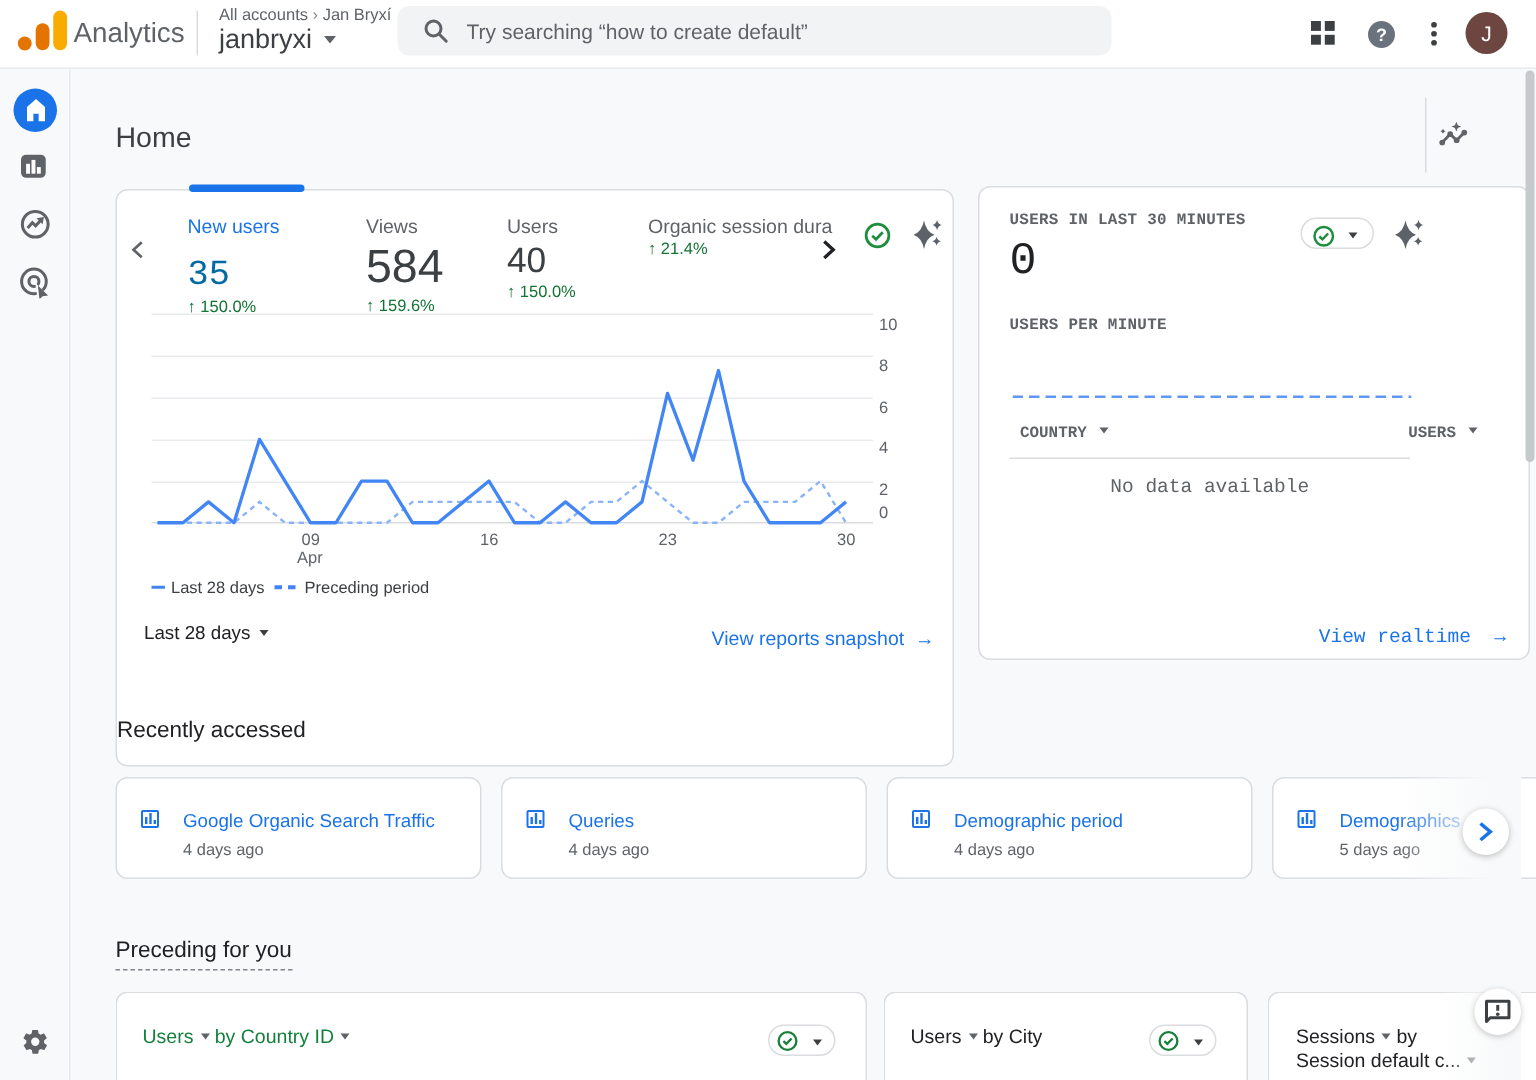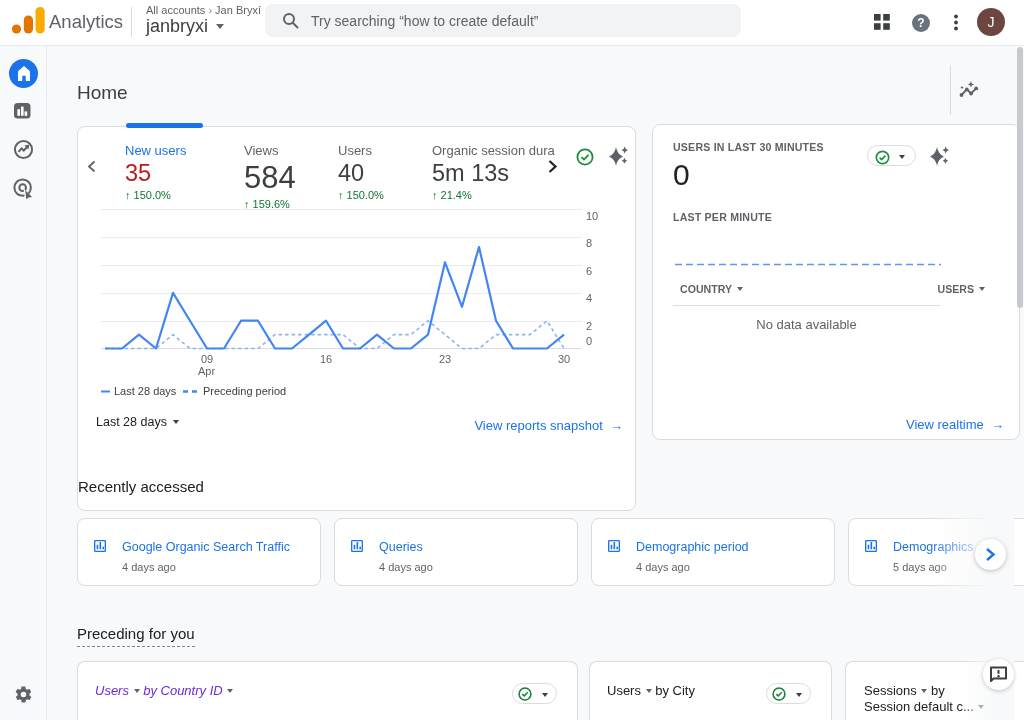--- a/index.html
+++ b/index.html
@@ -97,36 +97,35 @@
   <div class="abs" style="left:48px;top:-4px;width:77px;height:5px;border-radius:3px;background:#1a73e8;"></div>
   <svg class="abs" style="left:8px;top:33px" width="12" height="13" viewBox="0 0 12 13" fill="none">
     <path d="M8.5 1.5 L3 6.5 L8.5 11.5" stroke="#5f6368" stroke-width="1.8"></path>
   </svg>
   <svg class="abs" style="left:468px;top:33px" width="12" height="13" viewBox="0 0 12 13" fill="none">
     <path d="M3.5 1 L9.5 6.5 L3.5 12" stroke="#202124" stroke-width="2.2"></path>
   </svg>
 
   <div class="abs" style="left:47px;top:16px;width:115px;">
     <div style="font-size:13px;font-weight:500;color:#1a73e8;">New users</div>
-    <div style="font-size:23.5px;color:#b91c1c;margin-top:2px;">35</div>
+    <div style="font-size:23.5px;color:#0369a1;margin-top:12px;font-family:Liberation Mono, monospace;">35</div>
     <div style="font-size:11px;color:#137333;margin-top:2px;"><b>↑</b> 150.0%</div>
   </div>
   <div class="abs" style="left:166px;top:16px;width:92px;">
     <div style="font-size:13px;font-weight:500;color:#5f6368;">Views</div>
     <div style="font-size:31px;color:#3c4043;margin-top:2px;">584</div>
     <div style="font-size:11px;color:#137333;margin-top:2px;"><b>↑</b> 159.6%</div>
   </div>
   <div class="abs" style="left:260px;top:16px;width:92px;">
     <div style="font-size:13px;font-weight:500;color:#5f6368;">Users</div>
     <div style="font-size:23.5px;color:#3c4043;margin-top:2px;">40</div>
     <div style="font-size:11px;color:#137333;margin-top:2px;"><b>↑</b> 150.0%</div>
   </div>
   <div class="abs" style="left:354px;top:16px;width:123px;overflow:hidden;">
     <div style="font-size:13px;font-weight:500;color:#5f6368;white-space:nowrap;">Organic session dura</div>
-    <div style="font-size:23.5px;color:#3c4043;margin-top:2px;">5m 13s</div>
     <div style="font-size:11px;color:#137333;margin-top:2px;"><b>↑</b> 21.4%</div>
   </div>
 
   <svg class="abs" style="left:498px;top:21px" width="18" height="18" viewBox="0 0 18 18" fill="none">
     <circle cx="9" cy="9" r="7.6" stroke="#1e8e3e" stroke-width="1.8"></circle>
     <path d="M5.5 9.2 L8 11.5 L12.5 6.8" stroke="#1e8e3e" stroke-width="1.8"></path>
   </svg>
   <svg class="abs" style="left:531px;top:19px" width="19" height="21" viewBox="0 0 19 21" fill="#5c6267">
     <path d="M7 1 Q8.3 8.3 14 10.5 Q8.3 12.7 7 20 Q5.7 12.7 0 10.5 Q5.7 8.3 7 1 Z"></path>
     <path d="M15.7 0.5 Q16.2 3.5 19 4 Q16.2 4.5 15.7 7.5 Q15.2 4.5 12.4 4 Q15.2 3.5 15.7 0.5 Z"></path>
@@ -161,37 +160,37 @@
     <line x1="100" y1="391.5" x2="109" y2="391.5" stroke="#4285f4" stroke-width="2"></line>
     <text x="113" y="395" font-size="11" fill="#3c4043">Last 28 days</text>
     <line x1="182" y1="391.5" x2="196" y2="391.5" stroke="#4285f4" stroke-width="2.6" stroke-dasharray="5,4"></line>
     <text x="202" y="395" font-size="11" fill="#3c4043">Preceding period</text>
   </svg>
 
   <div class="abs" style="left:18px;top:288px;font-size:12.5px;color:#202124;">Last 28 days <span class="car card-car" style="margin-left:3px;border-top-width:4.5px;"></span></div>
   <div class="abs" style="right:12px;top:291px;font-size:13px;font-weight:500;color:#1a73e8;white-space:nowrap;margin-left:14px;">View reports snapshot &nbsp;→</div>
 </div>
 
-<div class="card" id="rightcard" style="left:652px;top:124px;width:368px;height:316px;">
+<div class="card" id="rightcard" style="left:652px;top:124px;width:368px;height:316px;font-family:Liberation Mono, monospace;">
   <div class="abs" style="left:20px;top:16px;font-size:10.6px;font-weight:bold;color:#5f6368;letter-spacing:.2px;">USERS IN LAST 30 MINUTES</div>
   <div class="abs" style="left:20px;top:33px;font-size:30px;color:#202124;">0</div>
 
   <div class="abs" style="left:214px;top:20px;width:49px;height:21px;border:1px solid #dadce0;border-radius:11px;background:#fff;">
     <svg class="abs" style="left:7px;top:3.5px" width="15" height="15" viewBox="0 0 18 18" fill="none">
       <circle cx="9" cy="9" r="7.4" stroke="#1e8e3e" stroke-width="2"></circle>
       <path d="M5.5 9.2 L8 11.5 L12.5 6.8" stroke="#1e8e3e" stroke-width="2"></path>
     </svg>
     <div class="abs car card-car" style="left:31px;top:8.5px;"></div>
   </div>
   <svg class="abs" style="left:277px;top:20.5px" width="19" height="21" viewBox="0 0 19 21" fill="#5c6267">
     <path d="M7 1 Q8.3 8.3 14 10.5 Q8.3 12.7 7 20 Q5.7 12.7 0 10.5 Q5.7 8.3 7 1 Z"></path>
     <path d="M15.7 0.5 Q16.2 3.5 19 4 Q16.2 4.5 15.7 7.5 Q15.2 4.5 12.4 4 Q15.2 3.5 15.7 0.5 Z"></path>
     <path d="M15.4 11.8 Q15.9 14.4 18.4 14.8 Q15.9 15.2 15.4 17.8 Q14.9 15.2 12.4 14.8 Q14.9 14.4 15.4 11.8 Z"></path>
   </svg>
-  <div class="abs" style="left:20px;top:86px;font-size:10.6px;font-weight:bold;color:#5f6368;letter-spacing:.2px;">LAST PER MINUTE</div>
+  <div class="abs" style="left:20px;top:86px;font-size:10.6px;font-weight:bold;color:#5f6368;letter-spacing:.2px;">USERS PER MINUTE</div>
   <svg class="abs" style="left:22px;top:138px" width="266" height="3">
     <line x1="0" y1="1.5" x2="266" y2="1.5" stroke="#5e97f5" stroke-width="1.6" stroke-dasharray="7,4"></line>
   </svg>
   <div class="abs" style="left:27px;top:158px;font-size:10.6px;font-weight:bold;color:#5f6368;">COUNTRY <span class="car" style="margin-left:2px;"></span></div>
   <div class="abs" style="right:34px;top:158px;font-size:10.6px;font-weight:bold;color:#5f6368;">USERS <span class="car" style="margin-left:2px;"></span></div>
   <div class="abs" style="left:20px;top:180px;width:267px;height:1px;background:#dadce0;"></div>
   <div class="abs" style="left:0;top:192px;width:307px;text-align:center;font-size:13px;color:#5f6368;">No data available</div>
   <div class="abs" style="right:15px;top:292px;font-size:13px;font-weight:500;color:#1a73e8;white-space:nowrap;">View realtime &nbsp;→</div>
 </div>
 
@@ -230,21 +229,21 @@
     <path d="M2 2 L8.5 7.5 L2 13" stroke="#1a73e8" stroke-width="2.4"></path>
   </svg>
 </div>
 
 <div class="abs" style="left:77px;top:625px;font-size:15px;font-weight:500;color:#202124;border-bottom:1px dashed #80868b;padding-bottom:4px;">Preceding for you</div>
 
 <div class="card" style="left:77px;top:661px;width:501px;height:59px;border-bottom:none;border-bottom-left-radius:0;border-bottom-right-radius:0;"></div>
 <div class="card" style="left:589px;top:661px;width:243px;height:59px;border-bottom:none;border-bottom-left-radius:0;border-bottom-right-radius:0;"></div>
 <div class="card" style="left:845px;top:661px;width:247px;height:59px;border-bottom:none;border-bottom-left-radius:0;border-bottom-right-radius:0;"></div>
 
-<div class="abs" style="left:95px;top:683px;font-size:13px;font-weight:500;color:#6d28d9;font-style:italic;">Users <span class="car" style="margin-left:1px;"></span> by Country ID <span class="car" style="margin-left:1px;"></span></div>
+<div class="abs" style="left:95px;top:683px;font-size:13px;font-weight:500;color:#15803d;">Users <span class="car" style="margin-left:1px;"></span> by Country ID <span class="car" style="margin-left:1px;"></span></div>
 <div class="abs pill2" style="left:512px;top:683px;">
     <svg class="abs" style="left:5px;top:3px" width="14" height="14" viewBox="0 0 18 18" fill="none">
       <circle cx="9" cy="9" r="7.6" stroke="#188038" stroke-width="2"></circle>
       <path d="M5.5 9.2 L8 11.5 L12.5 6.8" stroke="#188038" stroke-width="2"></path>
     </svg>
     <div class="abs car card-car" style="left:29px;top:8.5px;"></div>
   </div>
 <div class="abs" style="left:607px;top:683px;font-size:13px;font-weight:500;color:#202124;">Users <span class="car" style="margin-left:1px;"></span> by City</div>
 <div class="abs pill2" style="left:766px;top:683px;">
     <svg class="abs" style="left:5px;top:3px" width="14" height="14" viewBox="0 0 18 18" fill="none">

